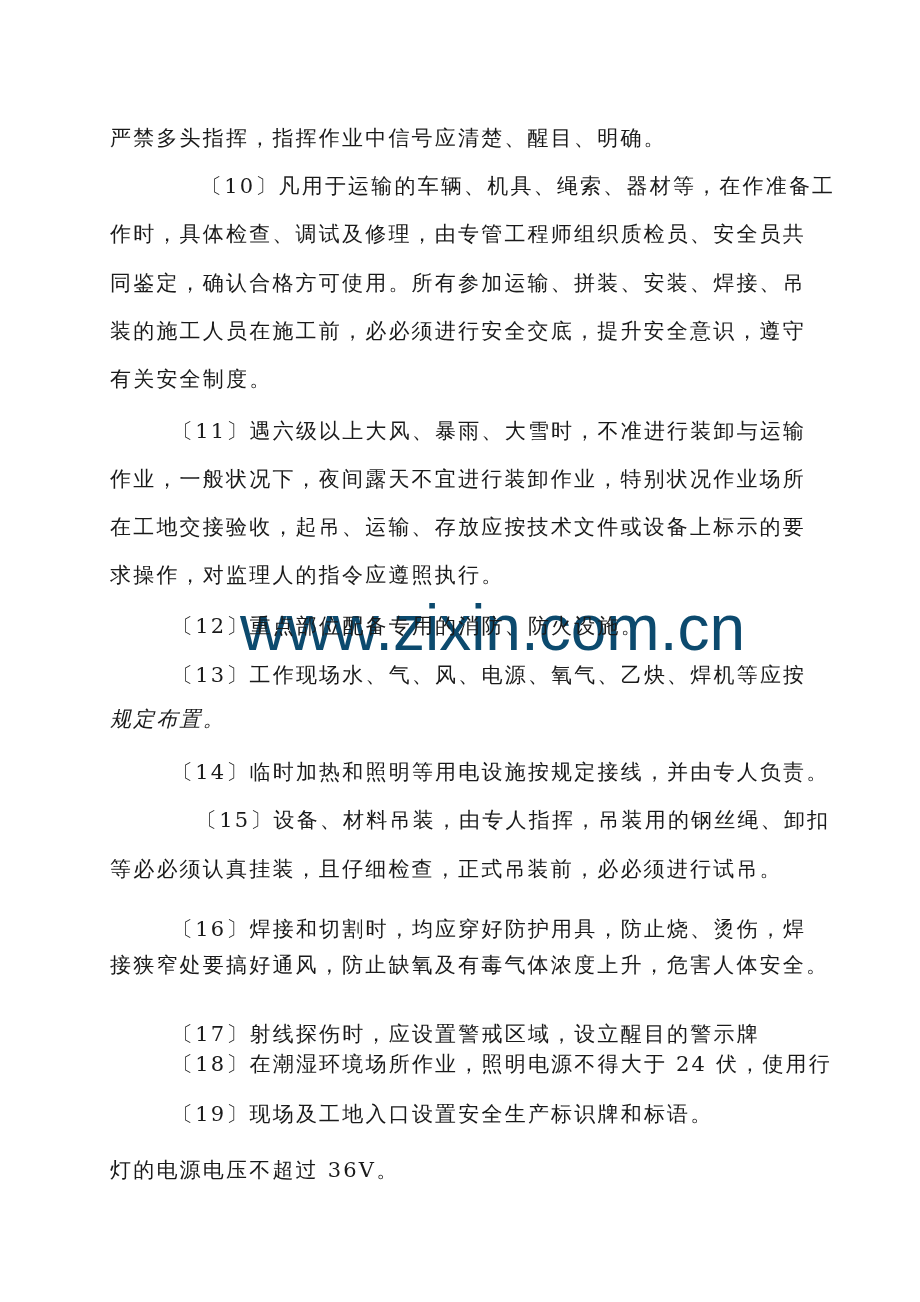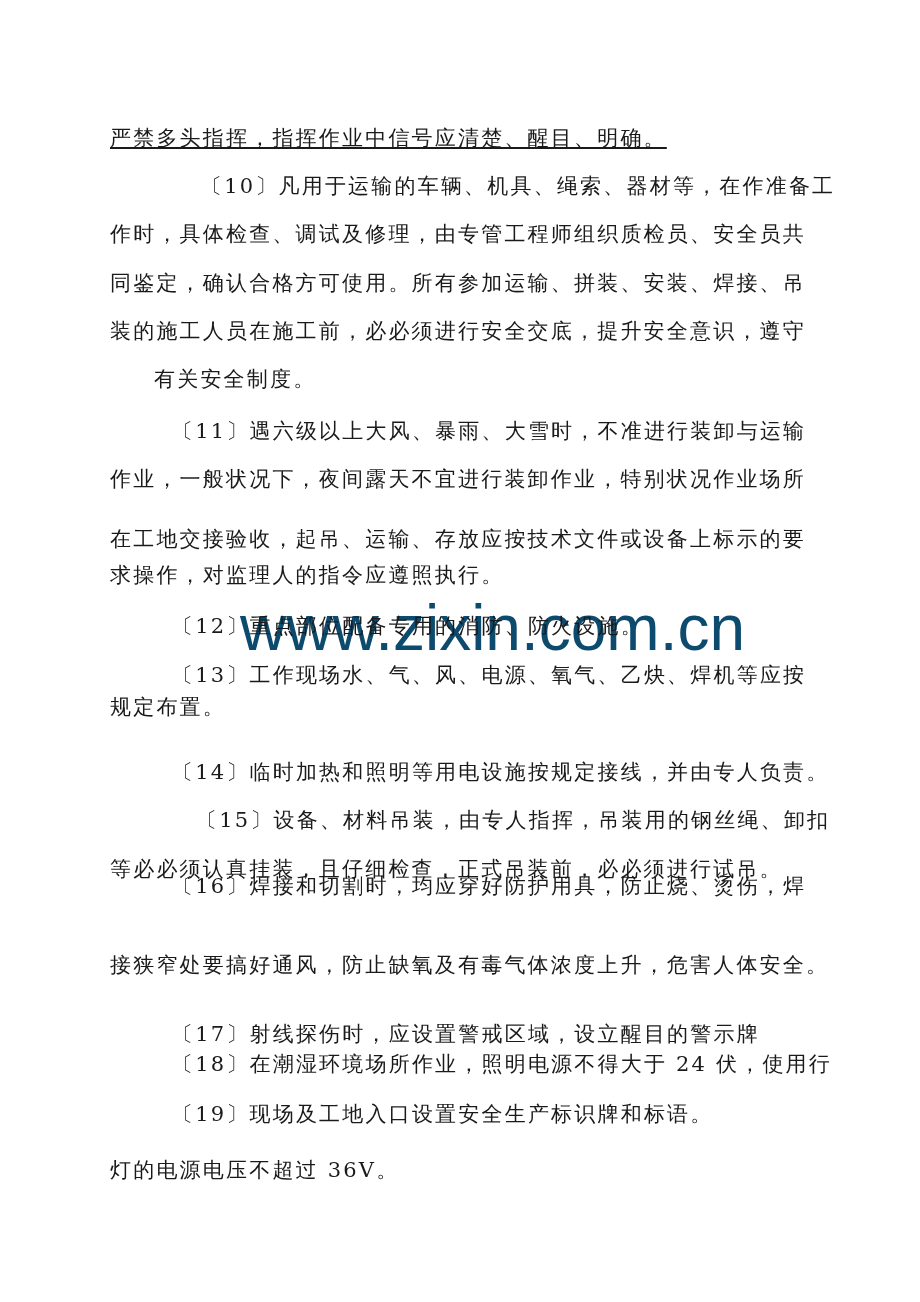--- a/index.html
+++ b/index.html
@@ -21,35 +21,35 @@
     z-index: 0; line-height: 64px; white-space: nowrap;
   }
   .page { z-index: 1; }
 </style>
 </head>
 <body>
 
 <div class="watermark">www.zixin.com.cn</div>
 
 <div class="page">
-  <div class="line" style="top: 12px; text-decoration: underline;">严禁多头指挥，指挥作业中信号应清楚、醒目、明确。</div>
+  <div class="line" style="top: 12px;">严禁多头指挥，指挥作业中信号应清楚、醒目、明确。</div>
   <div class="line indent" style="top: 60px; margin-left: 29px;">〔10〕凡用于运输的车辆、机具、绳索、器材等，在作准备工</div>
   <div class="line" style="top: 108px;">作时，具体检查、调试及修理，由专管工程师组织质检员、安全员共</div>
   <div class="line" style="top: 157px;">同鉴定，确认合格方可使用。所有参加运输、拼装、安装、焊接、吊</div>
   <div class="line" style="top: 205px;">装的施工人员在施工前，必必须进行安全交底，提升安全意识，遵守</div>
-  <div class="line" style="top: 253px; margin-left: 44px;">有关安全制度。</div>
+  <div class="line" style="top: 253px;">有关安全制度。</div>
   <div class="line indent" style="top: 305px;">〔11〕遇六级以上大风、暴雨、大雪时，不准进行装卸与运输</div>
   <div class="line" style="top: 353px;">作业，一般状况下，夜间露天不宜进行装卸作业，特别状况作业场所</div>
-  <div class="line" style="top: 401px; margin-top: 12px;">在工地交接验收，起吊、运输、存放应按技术文件或设备上标示的要</div>
+  <div class="line" style="top: 401px;">在工地交接验收，起吊、运输、存放应按技术文件或设备上标示的要</div>
   <div class="line" style="top: 449px;">求操作，对监理人的指令应遵照执行。</div>
   <div class="line indent" style="top: 500px;">〔12〕重点部位配备专用的消防、防火设施。</div>
   <div class="line indent" style="top: 549px;">〔13〕工作现场水、气、风、电源、氧气、乙炔、焊机等应按</div>
-  <div class="line" style="top: 581px;">规定布置。</div>
+  <div class="line" style="top: 593px; font-style: italic;">规定布置。</div>
   <div class="line indent" style="top: 646px;">〔14〕临时加热和照明等用电设施按规定接线，并由专人负责。</div>
   <div class="line indent" style="top: 694px; margin-left: 24px;">〔15〕设备、材料吊装，由专人指挥，吊装用的钢丝绳、卸扣</div>
   <div class="line" style="top: 743px;">等必必须认真挂装，且仔细检查，正式吊装前，必必须进行试吊。</div>
-  <div class="line indent" style="top: 760px; text-align: right;">〔16〕焊接和切割时，均应穿好防护用具，防止烧、烫伤，焊</div>
+  <div class="line indent" style="top: 803px; text-align: right;">〔16〕焊接和切割时，均应穿好防护用具，防止烧、烫伤，焊</div>
   <div class="line" style="top: 839px;">接狭窄处要搞好通风，防止缺氧及有毒气体浓度上升，危害人体安全。</div>
   <div class="line indent" style="top: 908px;">〔17〕射线探伤时，应设置警戒区域，设立醒目的警示牌</div>
   <div class="line indent" style="top: 938px;">〔18〕在潮湿环境场所作业，照明电源不得大于 24 伏，使用行</div>
   <div class="line" style="top: 1044px;">灯的电源电压不超过 36V。</div>
   <div class="line indent" style="top: 988px;">〔19〕现场及工地入口设置安全生产标识牌和标语。</div>
 </div>
 
 </body></html>

